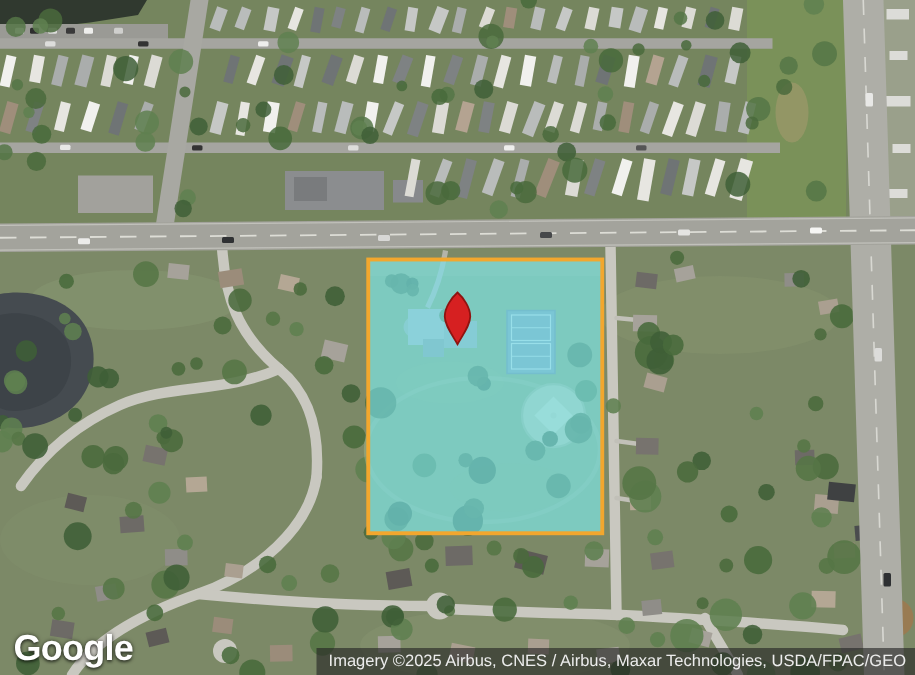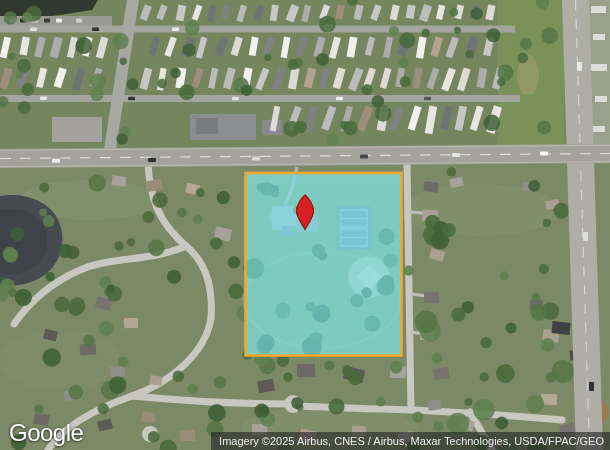--- a/index.html
+++ b/index.html
@@ -4,21 +4,21 @@
 <style>
   html,body{margin:0;padding:0;background:#222;}
   .stage{
     position:relative;width:610px;height:450px;overflow:hidden;
     font-family:"Liberation Sans",sans-serif;
     background:#7c8967;
   }
   .stage svg{position:absolute;left:0;top:0;display:block;}
   .google-logo{
     position:absolute;left:9px;bottom:3px;
-    color:#ffffff;font-size:24px;font-weight:400;letter-spacing:-0.5px;
+    color:#ffffff;font-size:24px;font-weight:700;letter-spacing:-0.5px;
     text-shadow:0 0 3px rgba(0,0,0,.55),0 1px 2px rgba(0,0,0,.45);
     user-select:none;cursor:pointer;
   }
   .attribution{
     position:absolute;right:0;bottom:0;height:18px;
     display:flex;
     background:rgba(36,36,36,.62);
     color:#ececec;font-size:11px;line-height:18px;
     padding:0 6px 0 8px;white-space:nowrap;margin-left:34px;
   }

